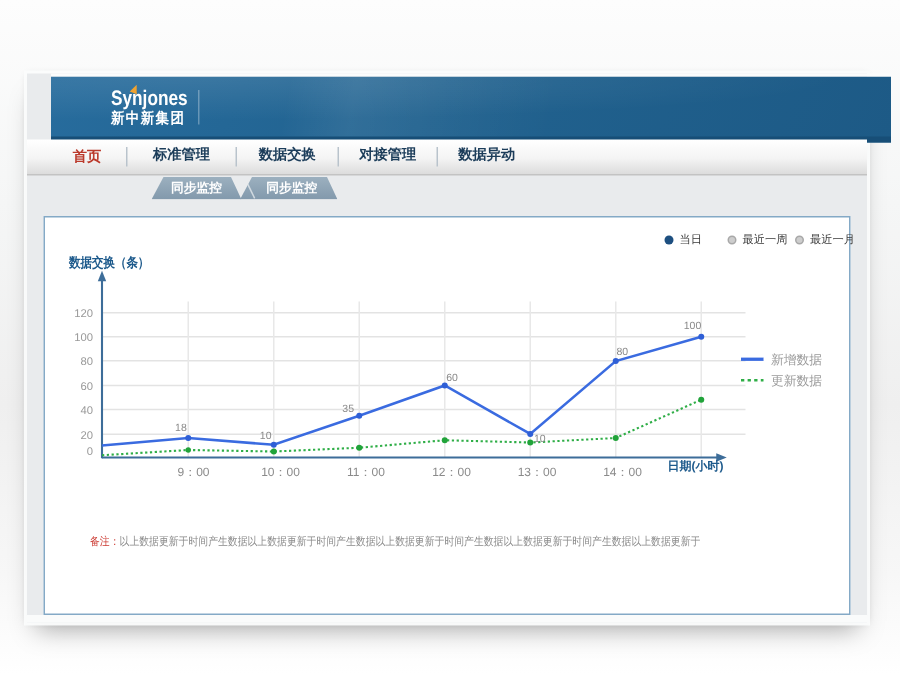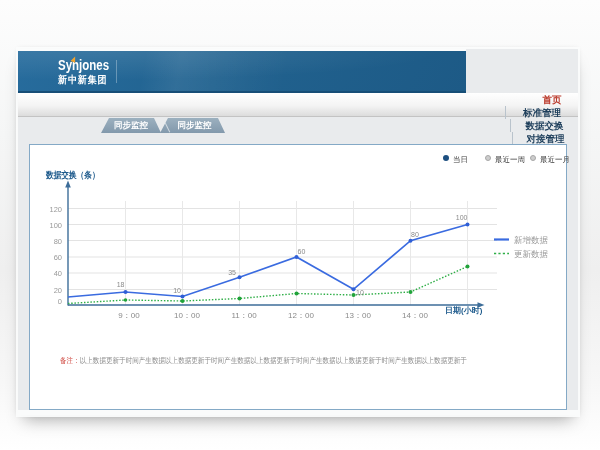--- a/index.html
+++ b/index.html
@@ -9,21 +9,21 @@
     background:linear-gradient(180deg,#fdfdfd 0%,#f5f6f6 30%,#efefef 60%,#f7f7f7 85%,#ffffff 100%);
     position:relative;
   }
   .app {
     position:absolute; left:18px; top:49px; width:560px; height:366px;
     background:#e9ebed;
     box-shadow:0 0 0 2px rgba(251,252,252,0.95), 0 10px 16px -6px rgba(0,0,0,0.34), 0 0 5px rgba(0,0,0,0.14);
   }
   
   .hdr {
-    position:absolute; left:0; top:0; width:448px; height:46px; border-top:2px solid #fbfcfc;
+    position:absolute; left:16px; top:0; width:560px; height:46px; border-top:2px solid #fbfcfc;
     background:
       linear-gradient(100deg, rgba(255,255,255,0) 28%, rgba(255,255,255,0.07) 36%, rgba(255,255,255,0.02) 52%, rgba(255,255,255,0) 60%),
       radial-gradient(140% 120% at 18% 0%, rgba(255,255,255,0.10), rgba(255,255,255,0) 55%),
       linear-gradient(115deg,#276c9d 0%,#21628f 45%,#1d5a86 100%);
     padding-left: 48px;
   }
   .hdr:after {
     content:""; position:absolute; left:0; bottom:0; width:100%; height:4px;
     background:#174e77;
   }
@@ -41,26 +41,26 @@
     display:flex; align-items:center; justify-content:space-between;
     color:#fff; font-size:7.5px; padding:0 8px;
   }
   .pill span { display:flex; align-items:center; gap:2px; white-space:nowrap; }
   .pill svg { display:block; }
   
   .nav {
     position:absolute; left:0; top:44px; width:560px; height:24px;
     background:linear-gradient(180deg,#ffffff 0%,#f4f4f4 55%,#dcdcdc 100%);
     border-bottom:1px solid #c3c3c3;
-    display:flex; align-items:flex-end; padding-left:14px;flex-direction:column;
+    display:flex; align-items:center; padding-left:14px;
   }
   .nav a { display:block; text-align:center; font-size:9.5px; font-weight:bold; color:#1c3d5a; text-decoration:none; position:relative; line-height:13px;}
   .nav a.w1{width:52px;} .nav a.w2{width:73px;} .nav a.w3{width:68px;} .nav a.w4{width:66px;} .nav a.w5{width:66px;}
   .nav a.first { color:#bb3a2c; }
-  .nav a + a { border-left:1px solid #b9c3cc; }
+  .nav a + a { border-left:1px solid #b9c3cc;font-family:Liberation Serif, serif; }
   
   .tab1 {
     position:absolute; left:15px; top:78px; width:71px; height:18px;
     background:linear-gradient(180deg,#2a6898 0%,#1d5b8c 100%);
     border-top-left-radius:5px; border-top-right-radius:3px;
     clip-path:polygon(8px 0, calc(100% - 7px) 0, 100% 100%, 0 100%, 0 6px);
     color:#fff; font-size:10px; font-weight:bold;
     display:flex; align-items:center; justify-content:center; gap:5px; z-index:3; padding-right:4px;
   }
   .tab2, .tab3 {
@@ -75,21 +75,21 @@
   .tab3 { left:142px; width:65px; z-index:1; padding-left:4px; }
   .tab3:before { content:""; position:absolute; left:6px; top:0px; width:1px; height:15px; background:rgba(255,255,255,0.6); transform:rotate(-26deg); }
   .ticon { width:8px; height:9px; border:1px solid #fff; border-radius:1px; position:relative; }
   .ticon:after{ content:""; position:absolute; left:1px; top:2px; width:4px; height:1px; background:#fff; box-shadow:0 2px 0 #fff; }
   
   .box {
     position:absolute; left:10.5px; top:95px; width:538px; height:266px;
     background:#fff; border:1px solid #84a9c6;
   }
   .legend-top { position:absolute; left:0; top:106px; width:560px; height:14px; font-size:7.5px; color:#3a3a3a; }
-  .legend-top .it { position:absolute; display:flex; align-items:flex-start; gap:4px;padding-left:24px; }
+  .legend-top .it { position:absolute; display:flex; align-items:center; gap:4px;padding-left:24px; }
   .dotb { width:6px; height:6px; border-radius:50%; background:#1d4f80; }
   .dotg { width:6px; height:6px; border-radius:50%; background:#cdcdcd; border:1px solid #a8a8a8; }
   .ylab { position:absolute; left:28px; top:120px; font-size:9px; font-weight:bold; color:#1d5a8c; white-space:nowrap; transform:scaleX(0.85); transform-origin:0 0;}
   .note { position:absolute; left:42px; top:307px; font-size:7.5px; color:#8a8a8a; white-space:nowrap; transform:scaleX(0.875); transform-origin:0 0; }
   .note b { color:#cc3b33; font-weight:normal; }
   .bottomband { position:absolute; left:0; top:361px; width:560px; height:5px; background:#fafbfb; }
 </style>
 </head>
 <body>
   <div class="app">

